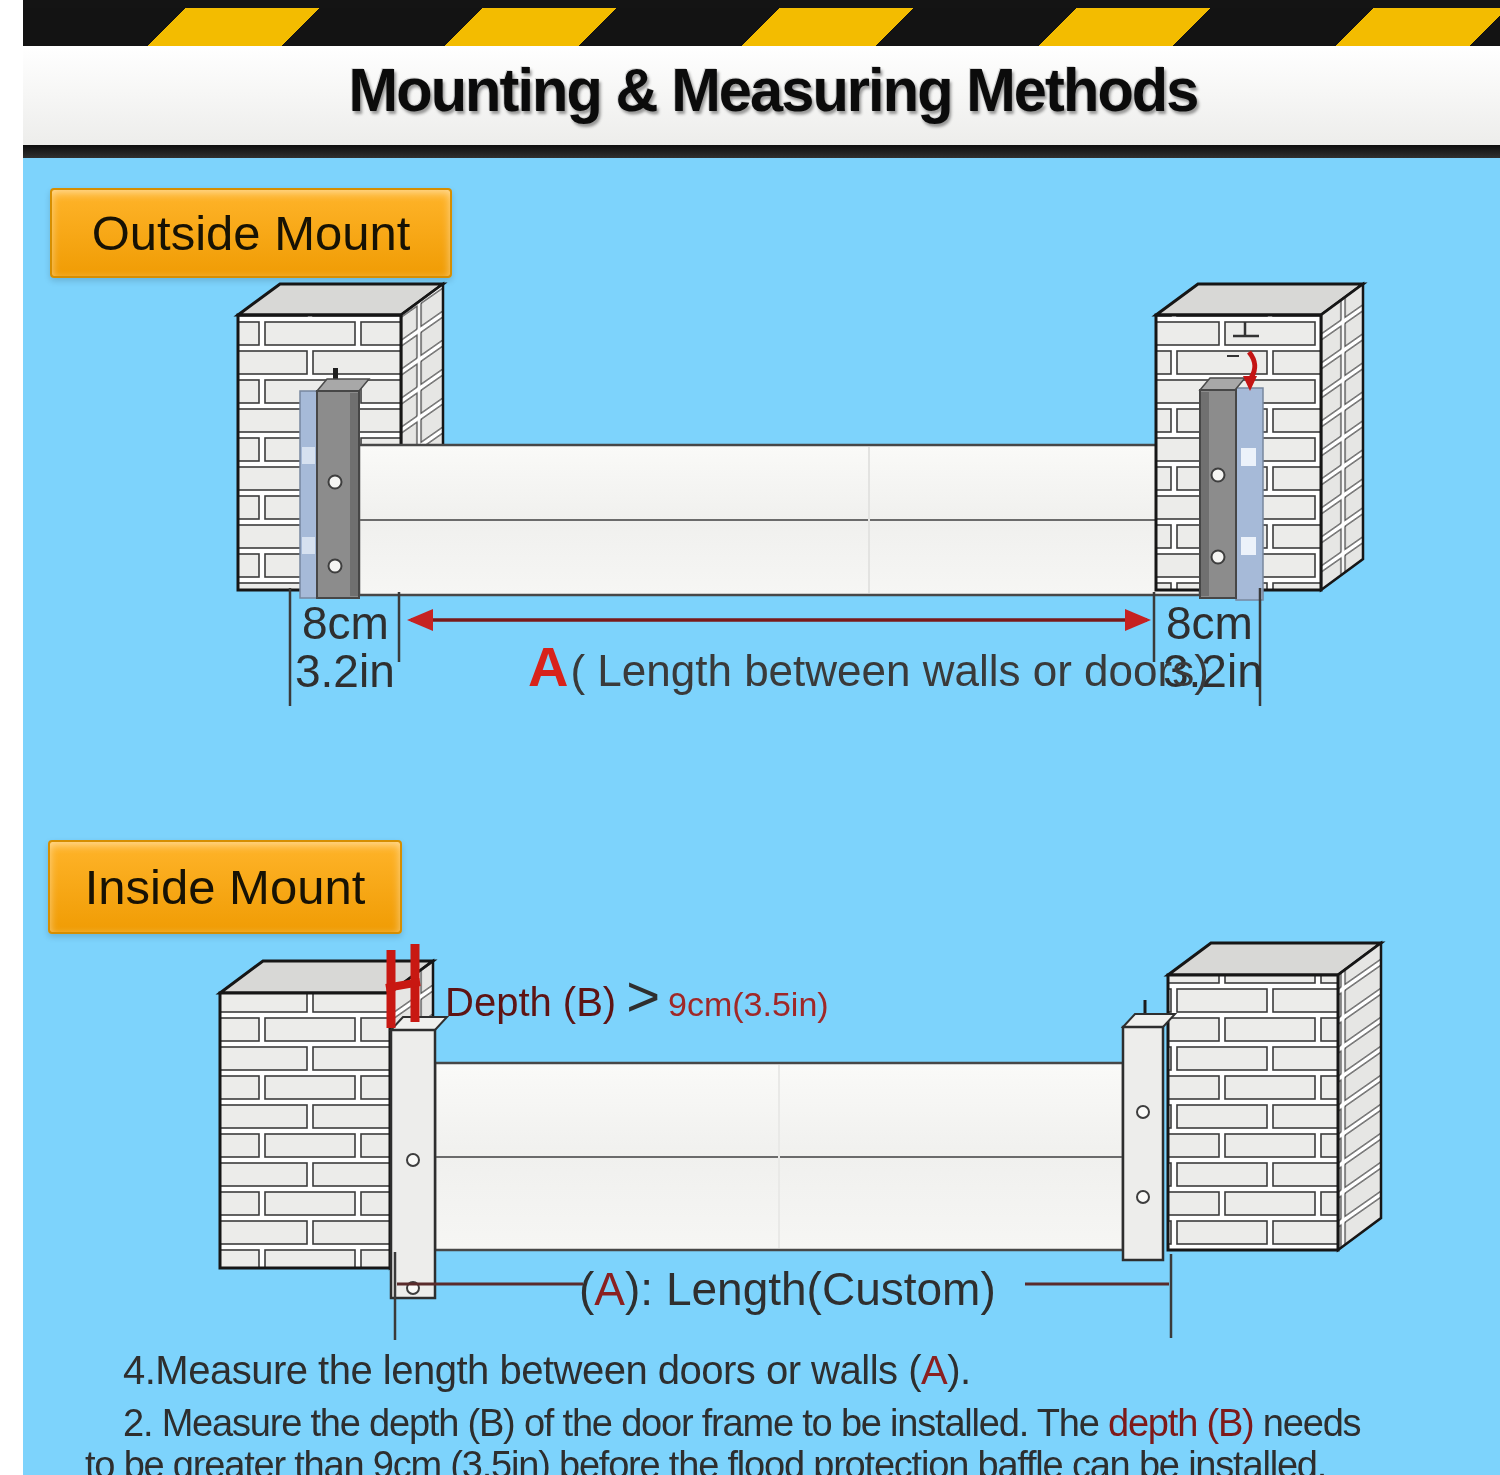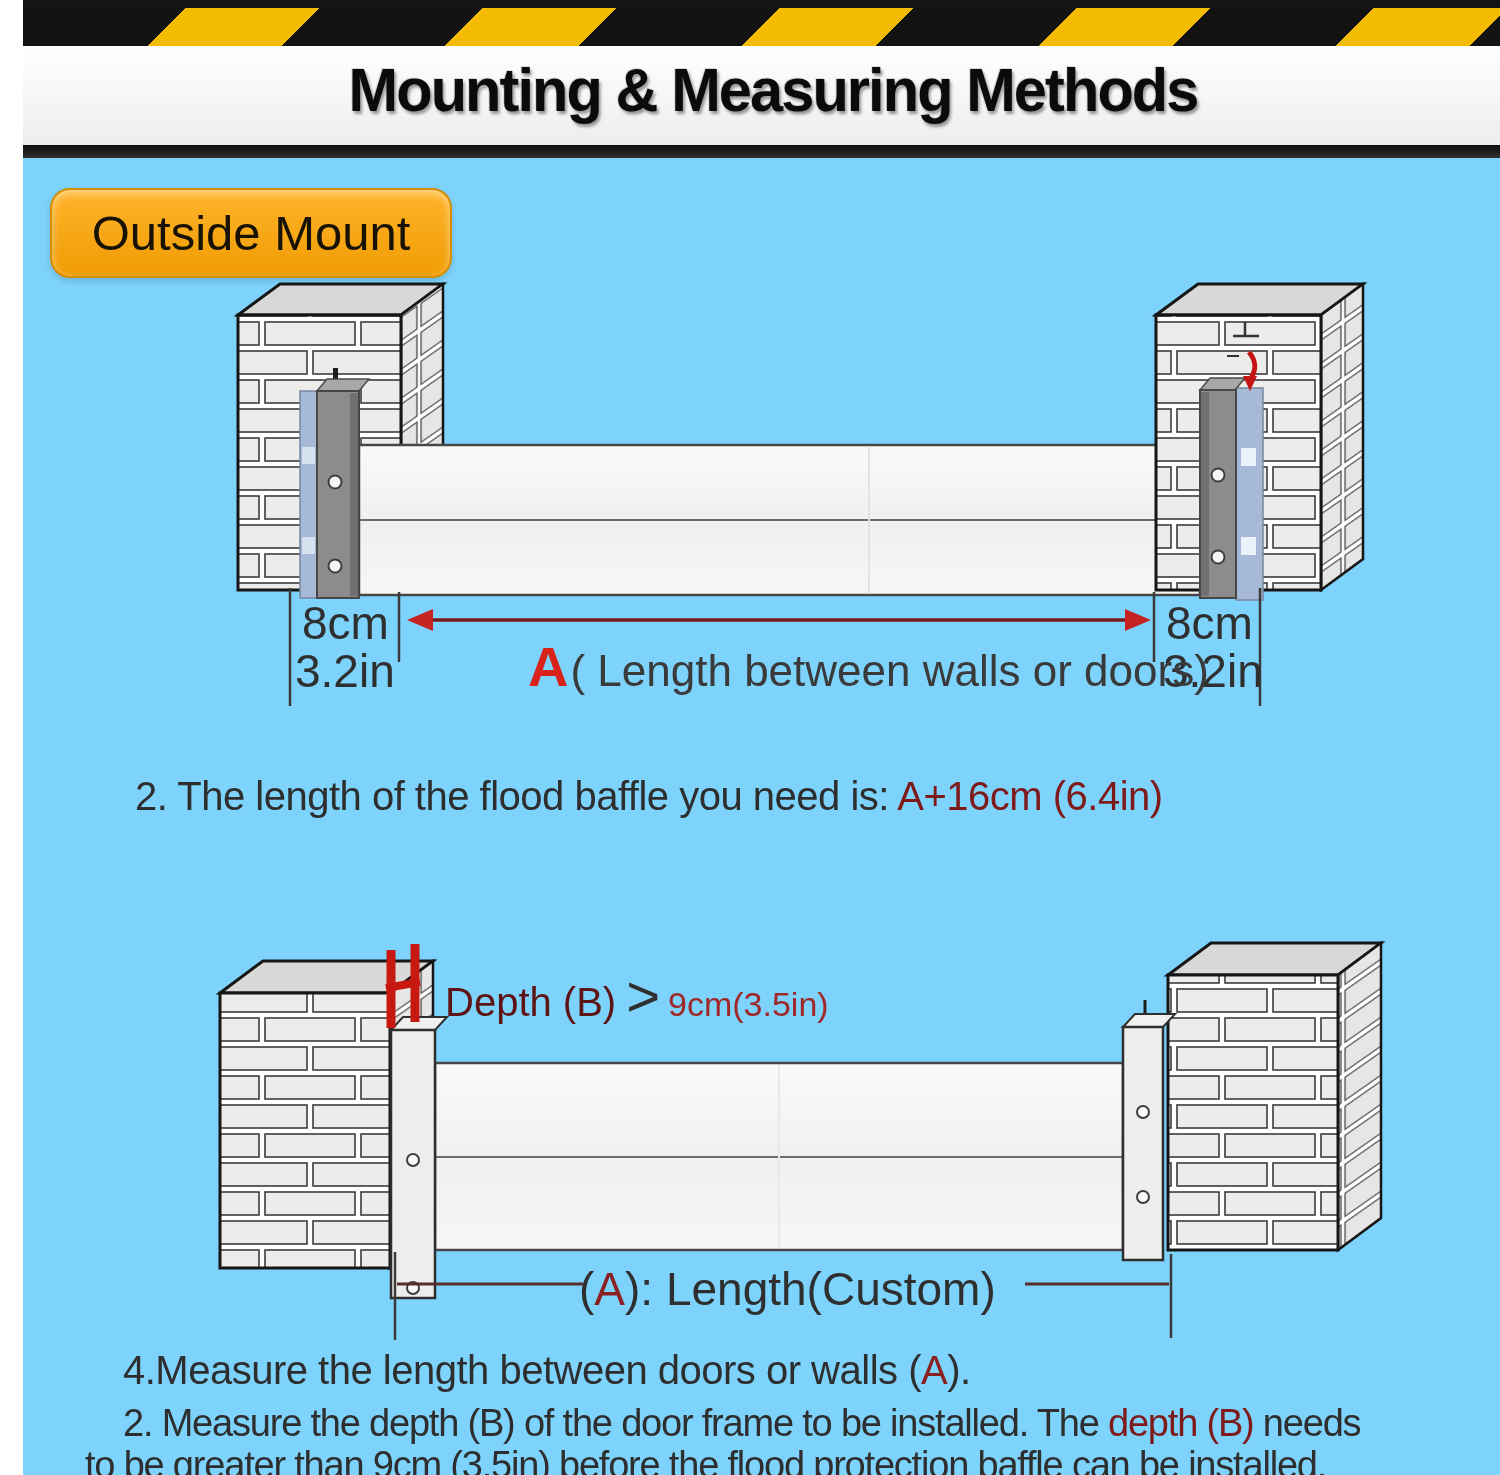--- a/index.html
+++ b/index.html
@@ -11,21 +11,21 @@
         background:repeating-linear-gradient(135deg,#131313 0 115px,#F3BC00 115px 210px);}
   .title-band{position:absolute;left:0;top:46px;width:1500px;height:99px;
         background:linear-gradient(#FFFFFF,#EDEDEB);}
   .title{position:absolute;left:0;top:54px;width:1500px;text-align:center;
         font-size:62px;font-weight:bold;letter-spacing:-2px;color:#0B0B0B;
         transform:scaleX(0.96);text-shadow:2px 3px 3px rgba(40,40,40,0.45), -1px -1px 0 #d8d8d8;}
   .header-bar{position:absolute;left:0;top:145px;width:1500px;height:13px;
         background:linear-gradient(#0E0E0E,#303030);}
   
   .badge{position:absolute;display:flex;align-items:center;justify-content:center;
-        background:linear-gradient(#FFB42A,#F09C04);border:2px solid #D68E00;border-radius:20px;
+        background:linear-gradient(#FFB42A,#F09C04);border:2px solid #D68E00;border-radius:4px;
         box-shadow:inset 0 3px 8px rgba(255,255,255,0.5), 0 3px 6px rgba(0,0,0,0.15);
         font-size:49px;color:#171204;}
   #badge-outside{left:27px;top:188px;width:398px;height:86px;}
   #badge-inside{left:25px;top:840px;width:350px;height:90px;}
   
   .diagram{position:absolute;left:0;}
   
   .dim-label{position:absolute;font-size:46px;color:#2F2F2F;white-space:nowrap;line-height:50px;}
   .a-label{position:absolute;left:505px;top:634px;display:flex;align-items:baseline;white-space:nowrap;}
   .a-var{font-size:56px;font-weight:bold;color:#D8221A;margin-right:2px;}
@@ -49,20 +49,23 @@
 <div class="page">
 
   <div class="tape-top"></div>
   <div class="tape"></div>
   <div class="title-band"></div>
   <div class="title">Mounting &amp; Measuring Methods</div>
   <div class="header-bar"></div>
 
   <div class="badge" id="badge-outside">
     <span>Outside Mount</span>
+  </div>
+  <div class="badge" id="badge-inside">
+    <span>Inside Mount</span>
   </div>
 
   <svg class="diagram" style="top:280px" width="1500" height="430" viewBox="0 280 1500 430">
     <defs>
       <pattern id="brick" width="96" height="58" patternUnits="userSpaceOnUse">
         <rect width="96" height="58" fill="#FFFFFF"></rect>
         <g stroke="#3C3C3C" stroke-width="1.6" fill="#ECECEA">
           <rect x="2" y="3" width="90" height="23"></rect>
           <rect x="-46" y="32" width="90" height="23"></rect>
           <rect x="50" y="32" width="90" height="23"></rect>
@@ -138,23 +141,20 @@
 
   <div class="dim-label" style="left:279px;top:598px">8cm</div>
   <div class="dim-label" style="left:272px;top:646px">3.2in</div>
   <div class="dim-label" style="left:1143px;top:598px">8cm</div>
   <div class="dim-label" style="left:1140px;top:646px">3.2in</div>
   <div class="a-label">
     <span class="a-var">A</span>
     <span class="a-text">( Length between walls or doors)</span>
   </div>
 
-  <div class="step" style="left:112px;top:774px">
-    <span>2. The length of the flood baffle you need is: </span><span class="maroon">A+16cm (6.4in)</span>
-  </div>
 
   <svg class="diagram" style="top:930px" width="1500" height="410" viewBox="0 930 1500 410">
 
     <g>
       <path d="M197,993 L240,961 L410,961 L367,993 Z" fill="#D8D8D6" stroke="#161616" stroke-width="3"></path>
       <path d="M367,993 L410,961 L410,1236 L367,1268 Z" fill="url(#sidebrick)" stroke="#161616" stroke-width="2.5"></path>
       <rect x="197" y="993" width="170" height="275" fill="url(#brick)" stroke="#161616" stroke-width="3"></rect>
     </g>
 
     <g>

